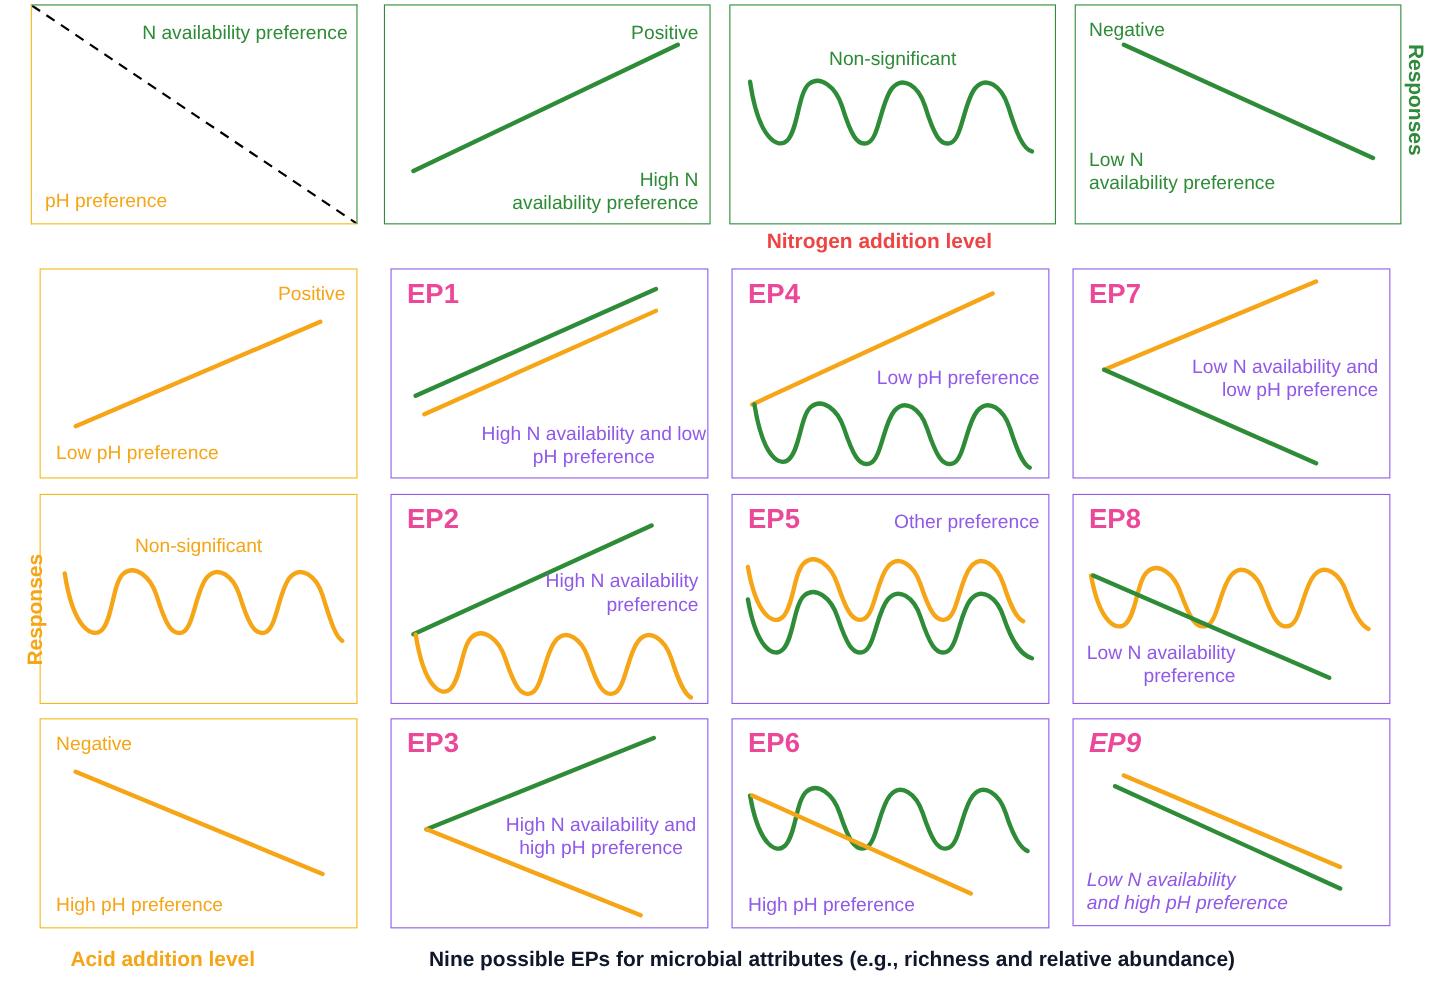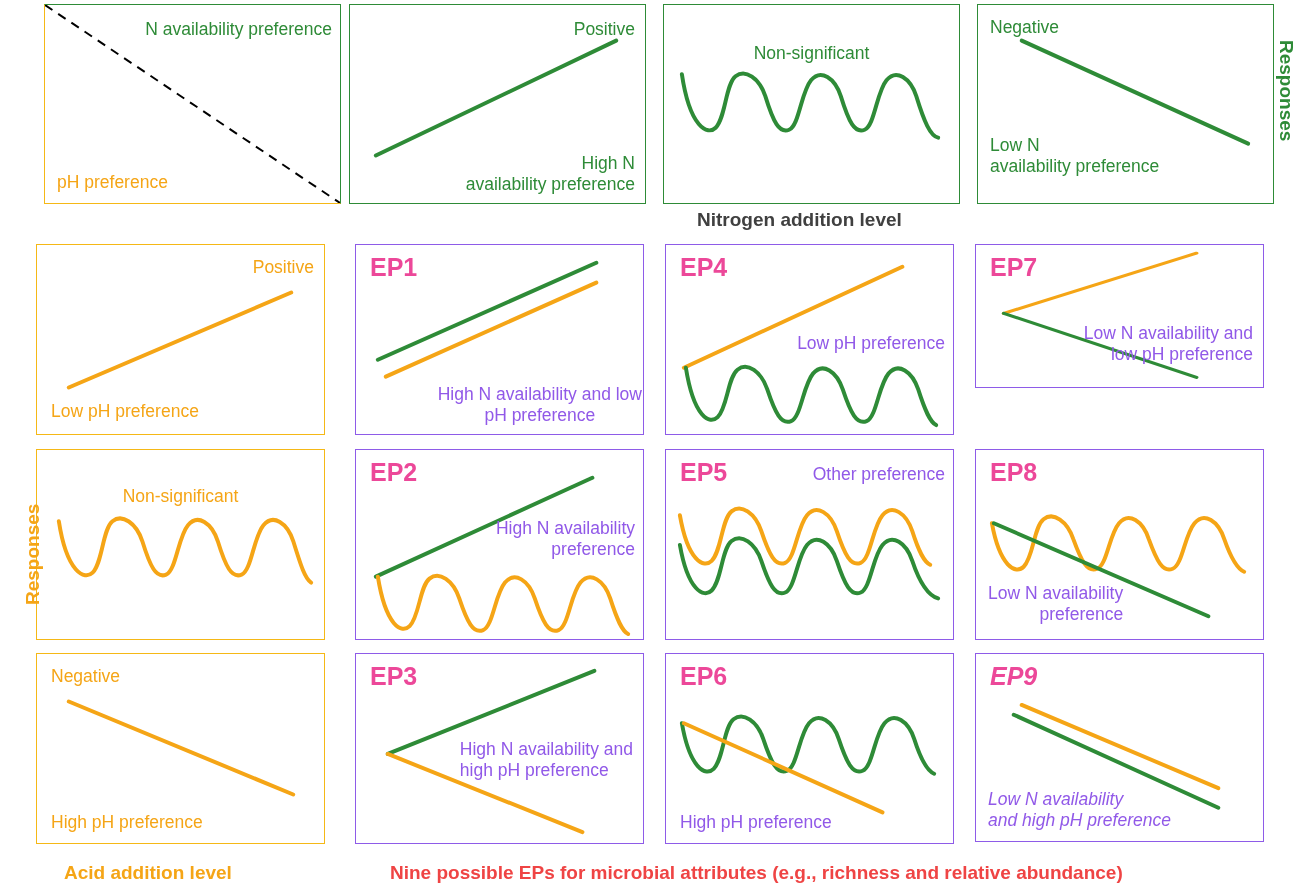--- a/index.html
+++ b/index.html
@@ -56,23 +56,23 @@
     z-index: 4;
   }
 
   
   .axis-caption {
     position: absolute;
     font-weight: bold;
     font-size: 19px;
     white-space: nowrap;
   }
-  .axis-caption.green  { color: #404040; }
+  .axis-caption.green  { color: #ef4444; }
   .axis-caption.orange { color: #F5A516; }
-  .axis-caption.purple { color: #ef4444; }
+  .axis-caption.purple { color: #0f172a; }
 
   .vcap-left {
     position: absolute;
     font-weight: bold;
     font-size: 19px;
     color: #F5A516;
     white-space: nowrap;
     transform-origin: 0 0;
     transform: rotate(-90deg);
   }
@@ -82,21 +82,21 @@
     font-size: 19px;
     color: #2E8B37;
     white-space: nowrap;
     transform-origin: 0 0;
     transform: rotate(90deg);
   }
 </style>
 </head>
 <body>
 
-<div class="panel mixed" style="left:44px; top:4px; width:297px; height:200px;padding-left:32px;">
+<div class="panel mixed" style="left:28px; top:4px; width:297px; height:200px;padding-left:32px;">
   <svg viewBox="0 0 297 200" preserveAspectRatio="none">
     <line x1="0" y1="0" x2="297" y2="200" stroke="#000000" stroke-width="2" stroke-dasharray="9 7"></line>
   </svg>
   <div class="plabel green" style="right:8px; top:14px;">N availability preference</div>
   <div class="plabel orange" style="left:12px; bottom:10px;">pH preference</div>
 </div>
 
 <div class="panel green" style="left:349px; top:4px; width:297px; height:200px;">
   <svg viewBox="0 0 297 200" preserveAspectRatio="none">
     <line x1="26" y1="152" x2="268" y2="36" stroke="#2E8B37" stroke-width="4" stroke-linecap="round"></line>
@@ -181,21 +181,21 @@
   <div class="plabel purple" style="right:8px; top:68px; text-align:right;">High N availability
 preference</div>
 </div>
 
 <div class="panel" style="left:355px; top:653px; width:289px; height:191px;">
   <svg viewBox="0 0 289 191" preserveAspectRatio="none">
     <line x1="32" y1="101" x2="240" y2="17" stroke="#2E8B37" stroke-width="4" stroke-linecap="round"></line>
     <line x1="32" y1="101" x2="228" y2="180" stroke="#F5A516" stroke-width="4" stroke-linecap="round"></line>
   </svg>
   <div class="eptag">EP3</div>
-  <div class="plabel purple" style="right:10px; top:85px; text-align:left;">High N availability and
+  <div class="plabel purple" style="right:10px; top:85px; text-align:center;">High N availability and
 high pH preference</div>
 </div>
 
 <div class="panel" style="left:665px; top:244px; width:289px; height:191px;">
   <svg viewBox="0 0 289 191" preserveAspectRatio="none">
     <line x1="18" y1="124" x2="238" y2="22" stroke="#F5A516" stroke-width="4" stroke-linecap="round"></line>
     <path d="M 20,124 C 28,174 44,182 52,174 C 62,164 62,134 72,126 C 82,118 96,128 102,146
              C 110,170 116,182 126,178 C 136,174 138,142 148,130 C 158,118 172,128 178,146
              C 186,170 192,182 202,178 C 212,174 214,142 224,130 C 234,118 248,128 254,146
              C 261,168 266,179 272,182" fill="none" stroke="#2E8B37" stroke-width="4" stroke-linecap="round"></path>
@@ -224,21 +224,21 @@
     <path d="M 16,70 C 24,116 40,124 48,116 C 58,106 58,74 68,66 C 78,58 92,68 98,86
              C 106,110 112,122 122,118 C 132,114 134,82 144,70 C 154,58 168,68 174,86
              C 182,110 188,122 198,118 C 208,114 210,82 220,70 C 230,58 244,68 250,86
              C 257,108 263,118 270,121" fill="none" stroke="#2E8B37" stroke-width="4" stroke-linecap="round"></path>
     <line x1="18" y1="70" x2="218" y2="160" stroke="#F5A516" stroke-width="4" stroke-linecap="round"></line>
   </svg>
   <div class="eptag">EP6</div>
   <div class="plabel purple" style="left:14px; bottom:10px;">High pH preference</div>
 </div>
 
-<div class="panel" style="left:975px; top:244px; width:289px; height:144px;">
+<div class="panel" style="left:975px; top:244px; width:289px; height:191px;">
   <svg viewBox="0 0 289 191" preserveAspectRatio="none">
     <line x1="28" y1="92" x2="222" y2="11" stroke="#F5A516" stroke-width="4" stroke-linecap="round"></line>
     <line x1="28" y1="92" x2="222" y2="178" stroke="#2E8B37" stroke-width="4" stroke-linecap="round"></line>
   </svg>
   <div class="eptag">EP7</div>
   <div class="plabel purple" style="right:10px; top:78px; text-align:right;">Low N availability and
 low pH preference</div>
 </div>
 
 <div class="panel" style="left:975px; top:449px; width:289px; height:191px;text-align:right;">

